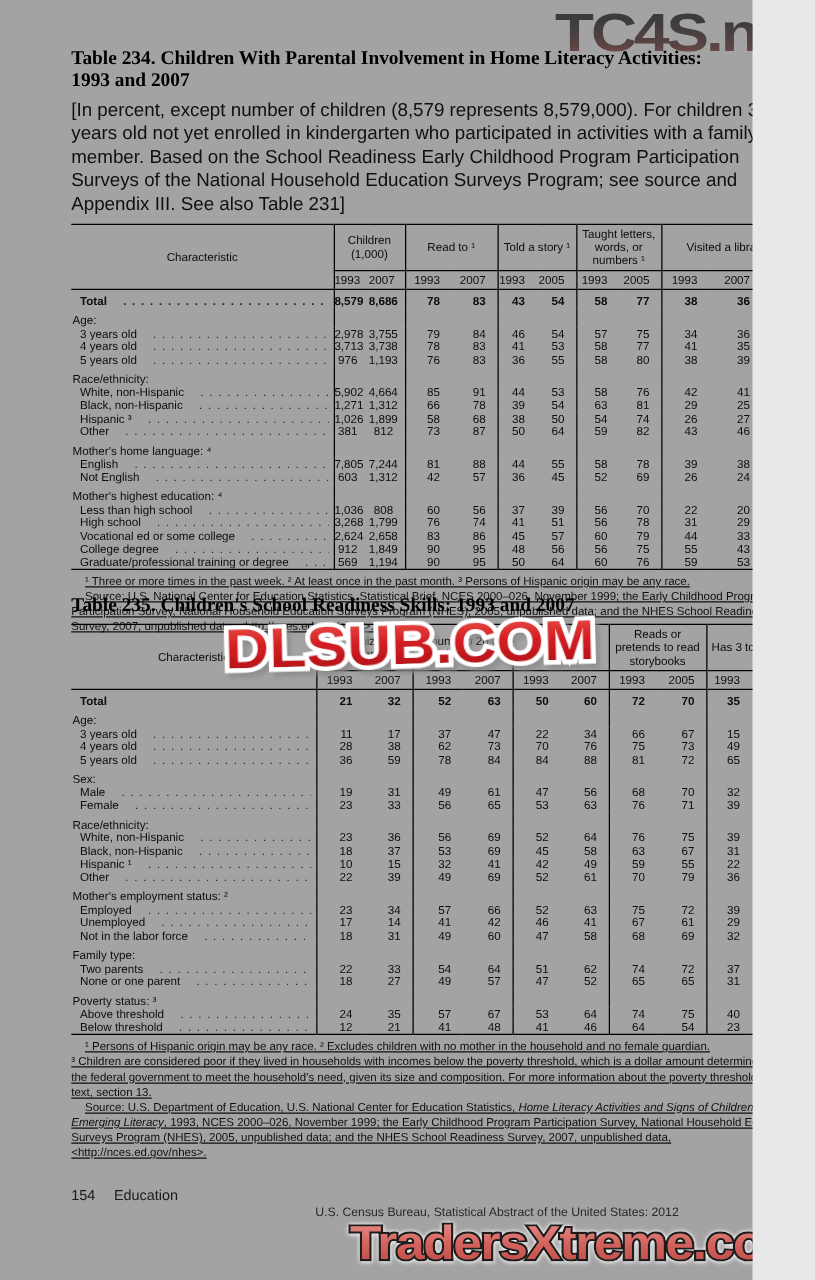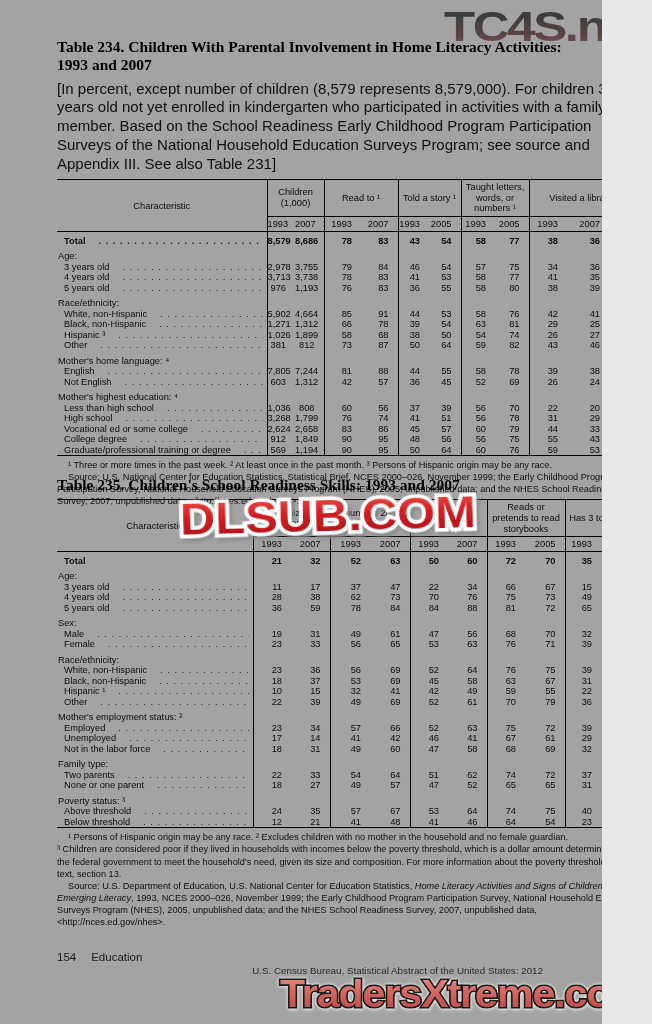--- a/index.html
+++ b/index.html
@@ -25,21 +25,21 @@
                  white-space:nowrap;overflow:hidden;}
   .stat td.val{text-align:right;padding-right:9px;}
   .stat tr.total td{height:14px;font-weight:bold;}
   .stat tr.section td{padding-top:5px;}
   .stat td.lbl .lblwrap{display:flex;align-items:baseline;overflow:hidden;padding-left:7px;gap:11px;}
   .stat tr.section td.lbl .lblwrap{padding-left:1px;}
   .lt{white-space:nowrap;}
   .dots{flex:1;overflow:hidden;white-space:nowrap;margin:0 4px 0 2px;color:#222;}
   .dots::after{content:". . . . . . . . . . . . . . . . . . . . . . . . . . . . . . . . . . . . . . . . . . . . . . . . . . . . . . . . . . . .";letter-spacing:1px;}
   .t234 td.val:last-child,.t234 th.year:last-child{padding-right:38px;}
-  .fnotes{margin-top:3px;font-size:9.2px;line-height:1.32;color:#101010;}
+  .fnotes{margin-top:3px;font-size:9.2px;line-height:1.32;color:#101010;text-decoration:underline;}
   .fnotes p{margin:0;}
   .fnotes p.ind{text-indent:11px;}
   .footer-page{position:absolute;left:57px;top:951px;font-size:11.5px;color:#1a1a1a;}
   .footer-page .sect{margin-left:15px;margin-top:24px;}
   .footer-src{position:absolute;right:59px;top:965px;font-size:9.8px;color:#2a2a2a;}
   .wm{position:absolute;pointer-events:none;}
   #wm-tc4s{left:438px;top:0px;}
   #wm-dlsub{left:170px;top:479px;}
   #wm-traders{left:274px;top:970px;}
 </style>

